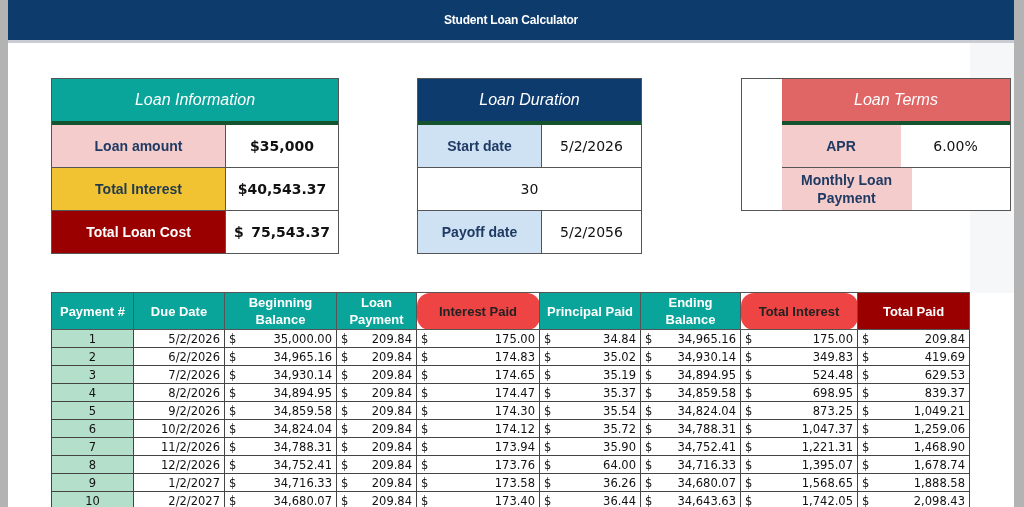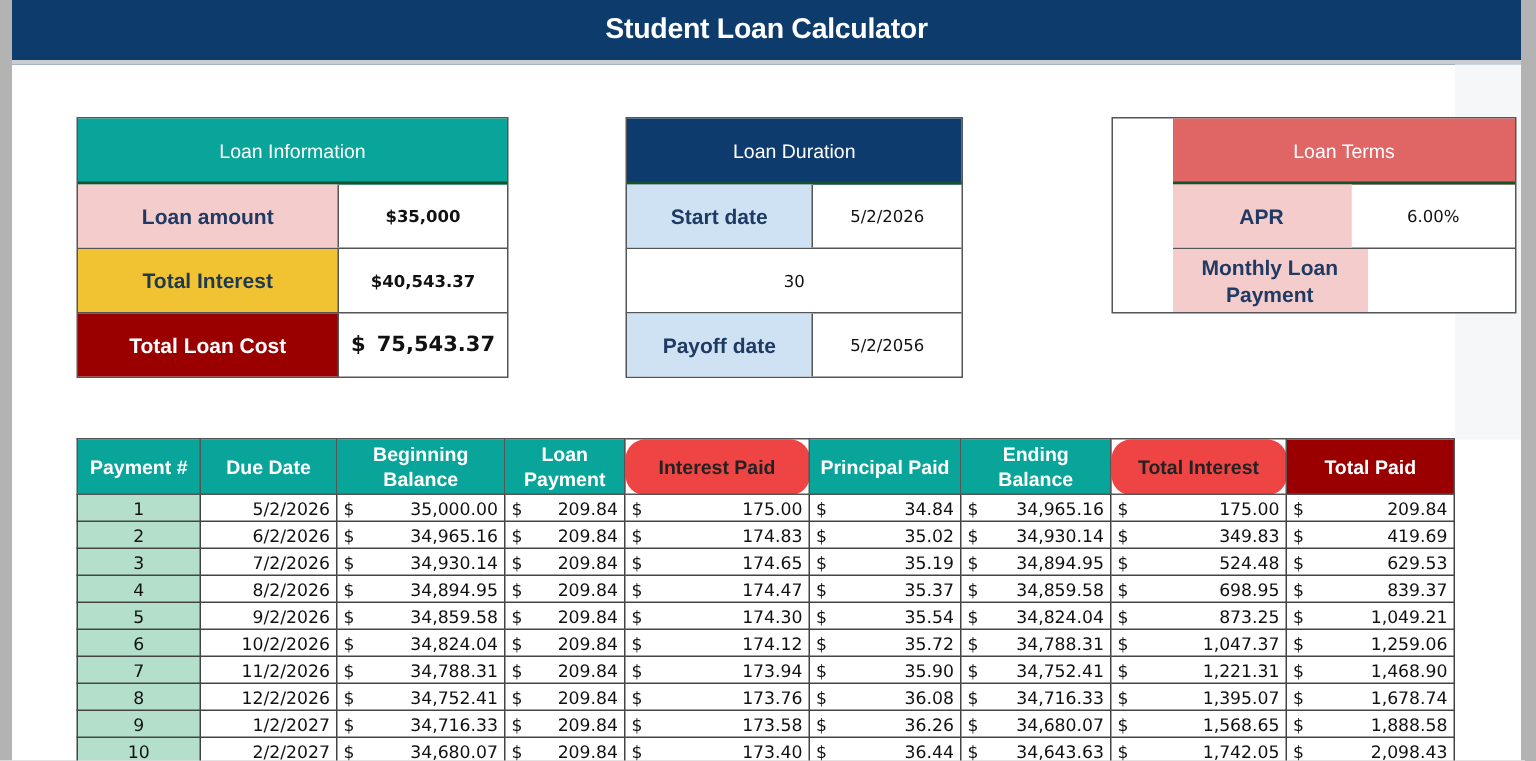--- a/index.html
+++ b/index.html
@@ -13,42 +13,42 @@
     position:absolute; left:8px; top:0; width:1006px; height:507px;
     background:#ffffff;
   }
   .title-bar {
     position:absolute; left:0; top:0; width:1006px; height:40px;
     background:#0c3b6c;
     border-bottom:3px solid #c9ccd2;
     display:flex; align-items:center; justify-content:center;
   }
   .title-bar span {
-    color:#ffffff; font-weight:bold; font-size:19px;
+    color:#ffffff; font-weight:bold; font-size:12px;
     letter-spacing:-0.2px;
   }
   .right-strip {
     position:absolute; left:962px; top:43px; width:44px; height:250px;
     background:#f6f7f9;
   }
   
   .box { position:absolute; border:1px solid #555; background:#fff; }
   .box .hdr {
     height:42px; display:flex; align-items:center; justify-content:center;
-    color:#fff; font-size:13px; border-bottom:2px solid #14532d;
+    color:#fff; font-size:16px; border-bottom:4px solid #14532d;font-style:italic;
   }
   .box .row { display:flex; border-bottom:1px solid #555; height:42px; }
   .box .row:last-child { border-bottom:none; }
   .box .lbl {
     display:flex; align-items:center; justify-content:center; text-align:center;
     font-weight:bold; font-size:14px; color:#1f3a63; line-height:18px;
   }
   .box .val {
     display:flex; align-items:center; justify-content:center; flex:1;
-    font-family:"DejaVu Sans", sans-serif; font-size:11px; color:#111;
+    font-family:"DejaVu Sans", sans-serif; font-size:14px; color:#111;
   }
   .val.bold { font-weight:bold; }
   .val.split { justify-content:space-between; padding:0 8px; font-weight:bold; font-size:14px; }
 
   
   table.sched {
     position:absolute; left:43px; top:292px;
     border-collapse:collapse; table-layout:fixed;
     font-family:"DejaVu Sans", sans-serif; font-size:11.5px;
   }
@@ -227,21 +227,21 @@
           <td class="money"><span class="cur">$</span><span>34,752.41</span></td>
           <td class="money"><span class="cur">$</span><span>1,221.31</span></td>
           <td class="money"><span class="cur">$</span><span>1,468.90</span></td>
         </tr>
         <tr>
           <td class="num">8</td>
           <td class="date">12/2/2026</td>
           <td class="money"><span class="cur">$</span><span>34,752.41</span></td>
           <td class="money"><span class="cur">$</span><span>209.84</span></td>
           <td class="money"><span class="cur">$</span><span>173.76</span></td>
-          <td class="money"><span class="cur">$</span><span>36.08</span></td>
+          <td class="money"><span class="cur">$</span><span>64.00</span></td>
           <td class="money"><span class="cur">$</span><span>34,716.33</span></td>
           <td class="money"><span class="cur">$</span><span>1,395.07</span></td>
           <td class="money"><span class="cur">$</span><span>1,678.74</span></td>
         </tr>
         <tr>
           <td class="num">9</td>
           <td class="date">1/2/2027</td>
           <td class="money"><span class="cur">$</span><span>34,716.33</span></td>
           <td class="money"><span class="cur">$</span><span>209.84</span></td>
           <td class="money"><span class="cur">$</span><span>173.58</span></td>

